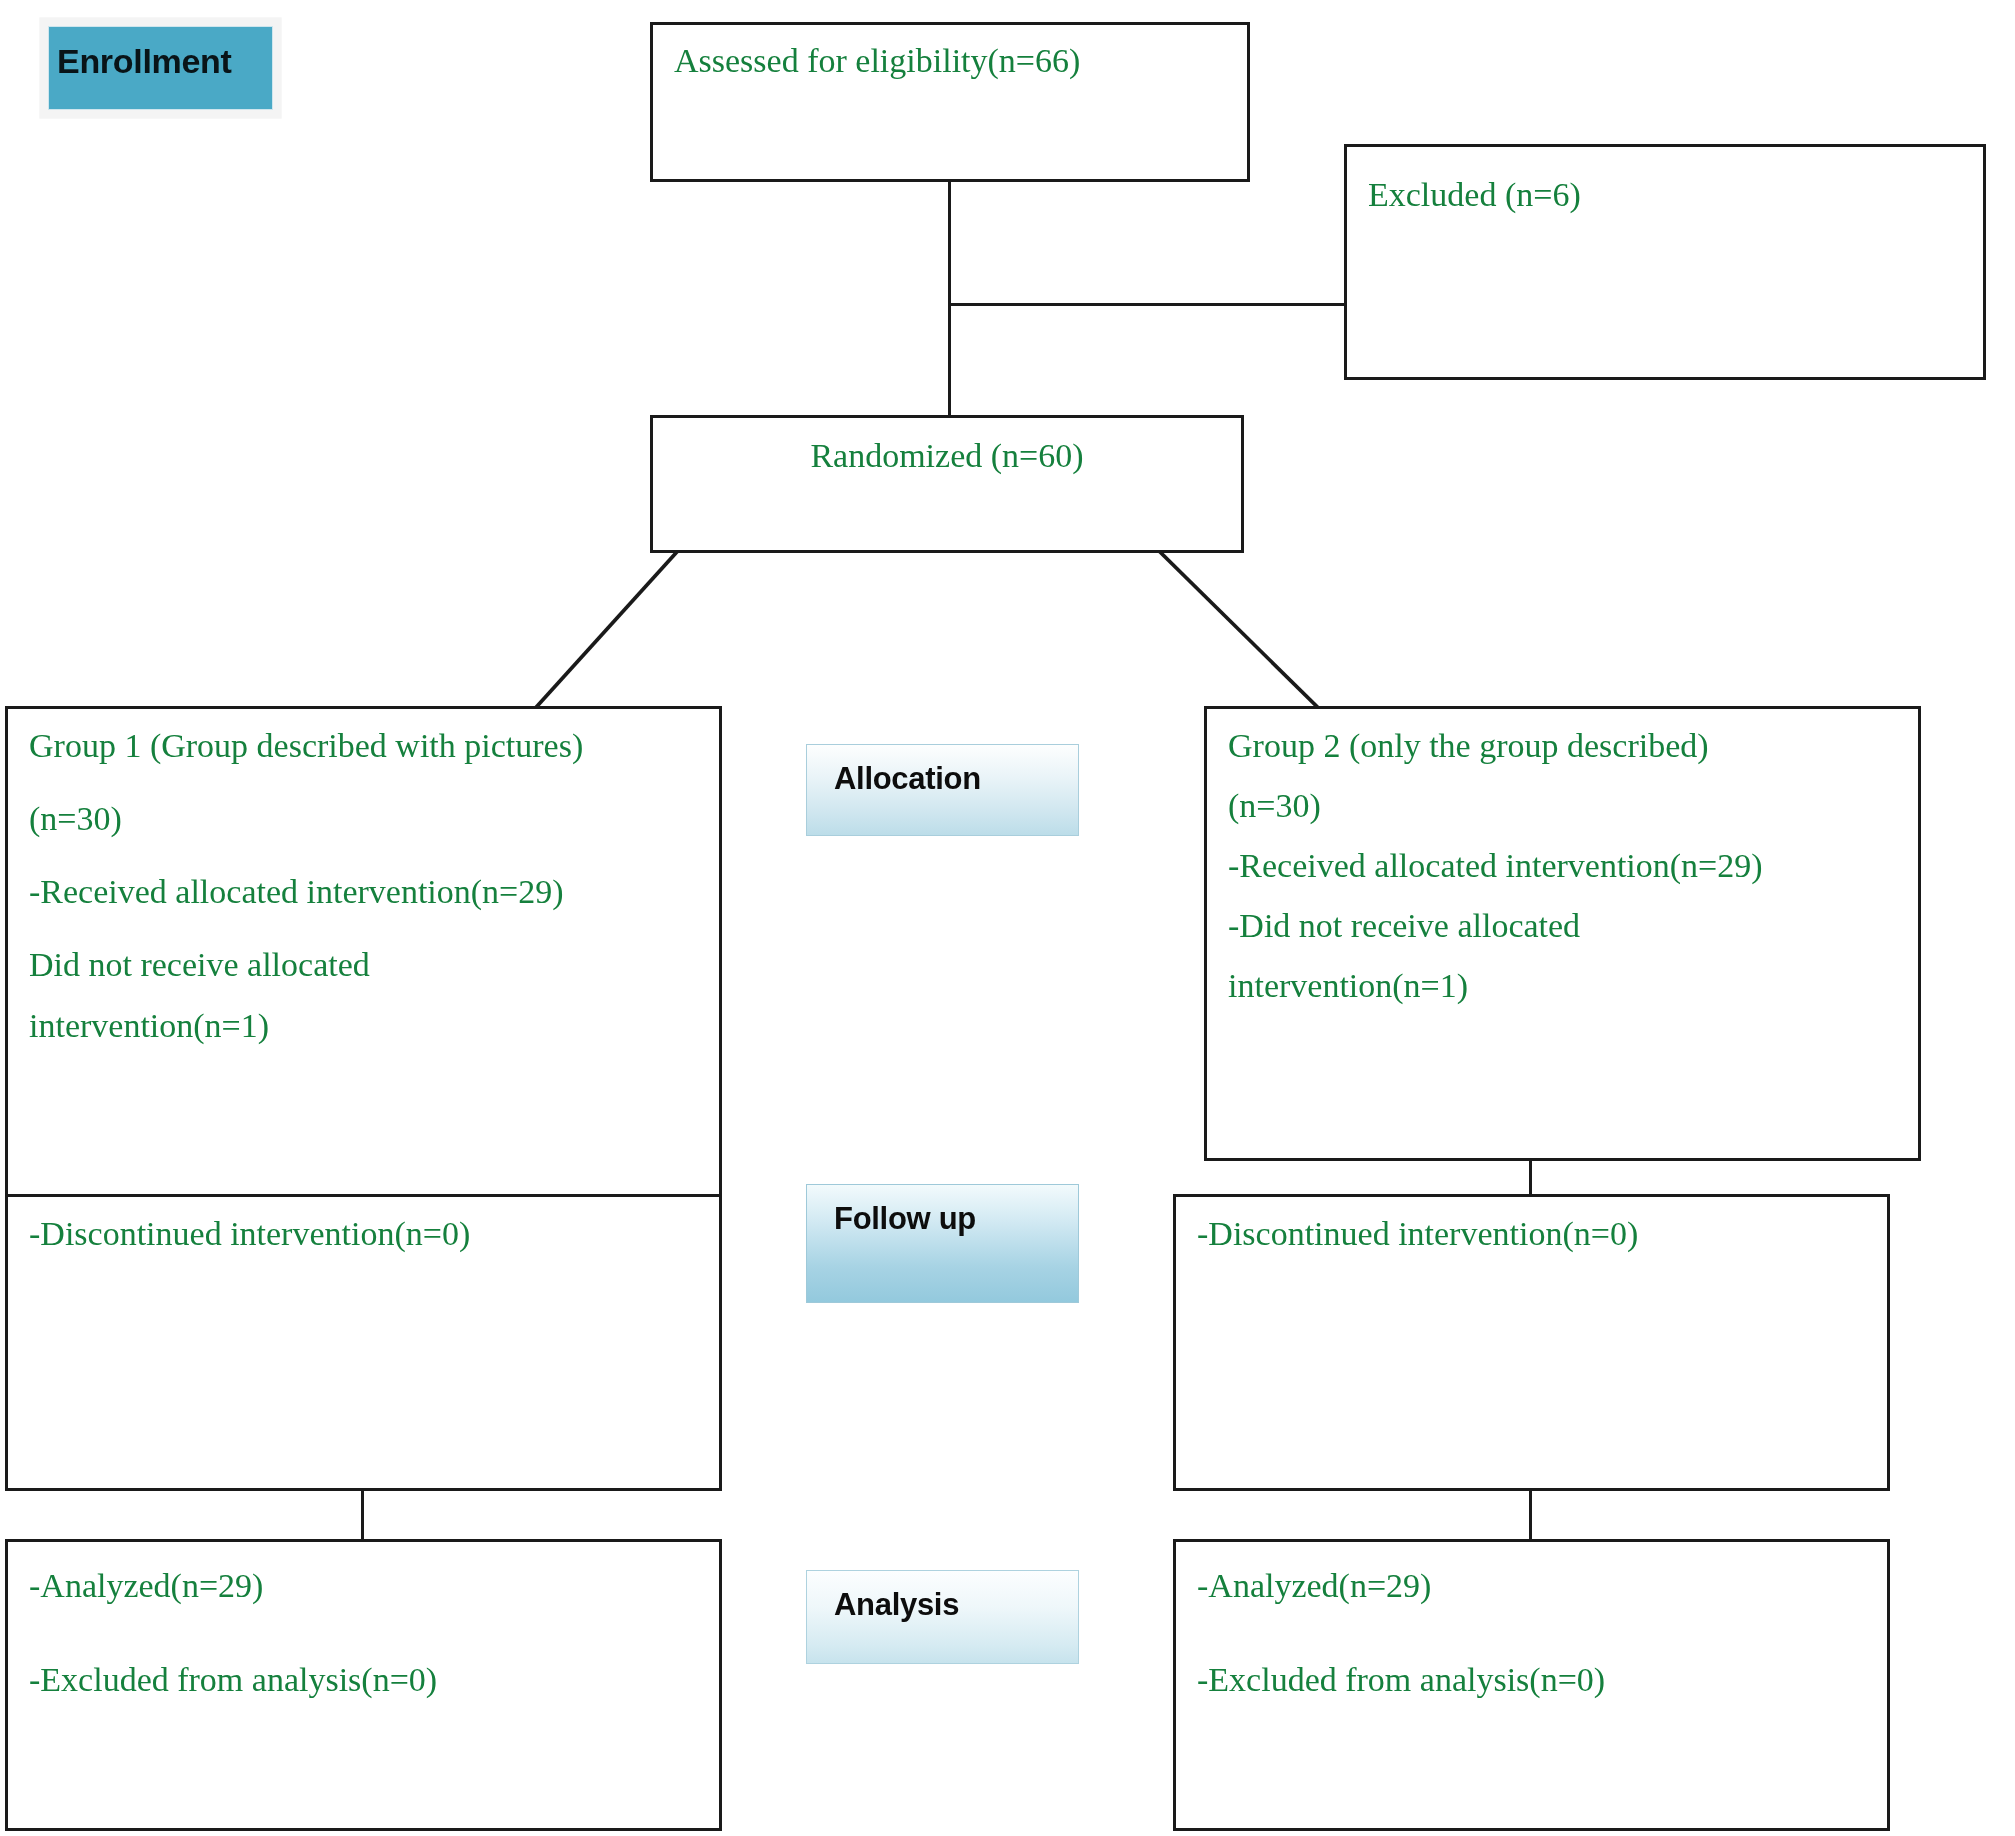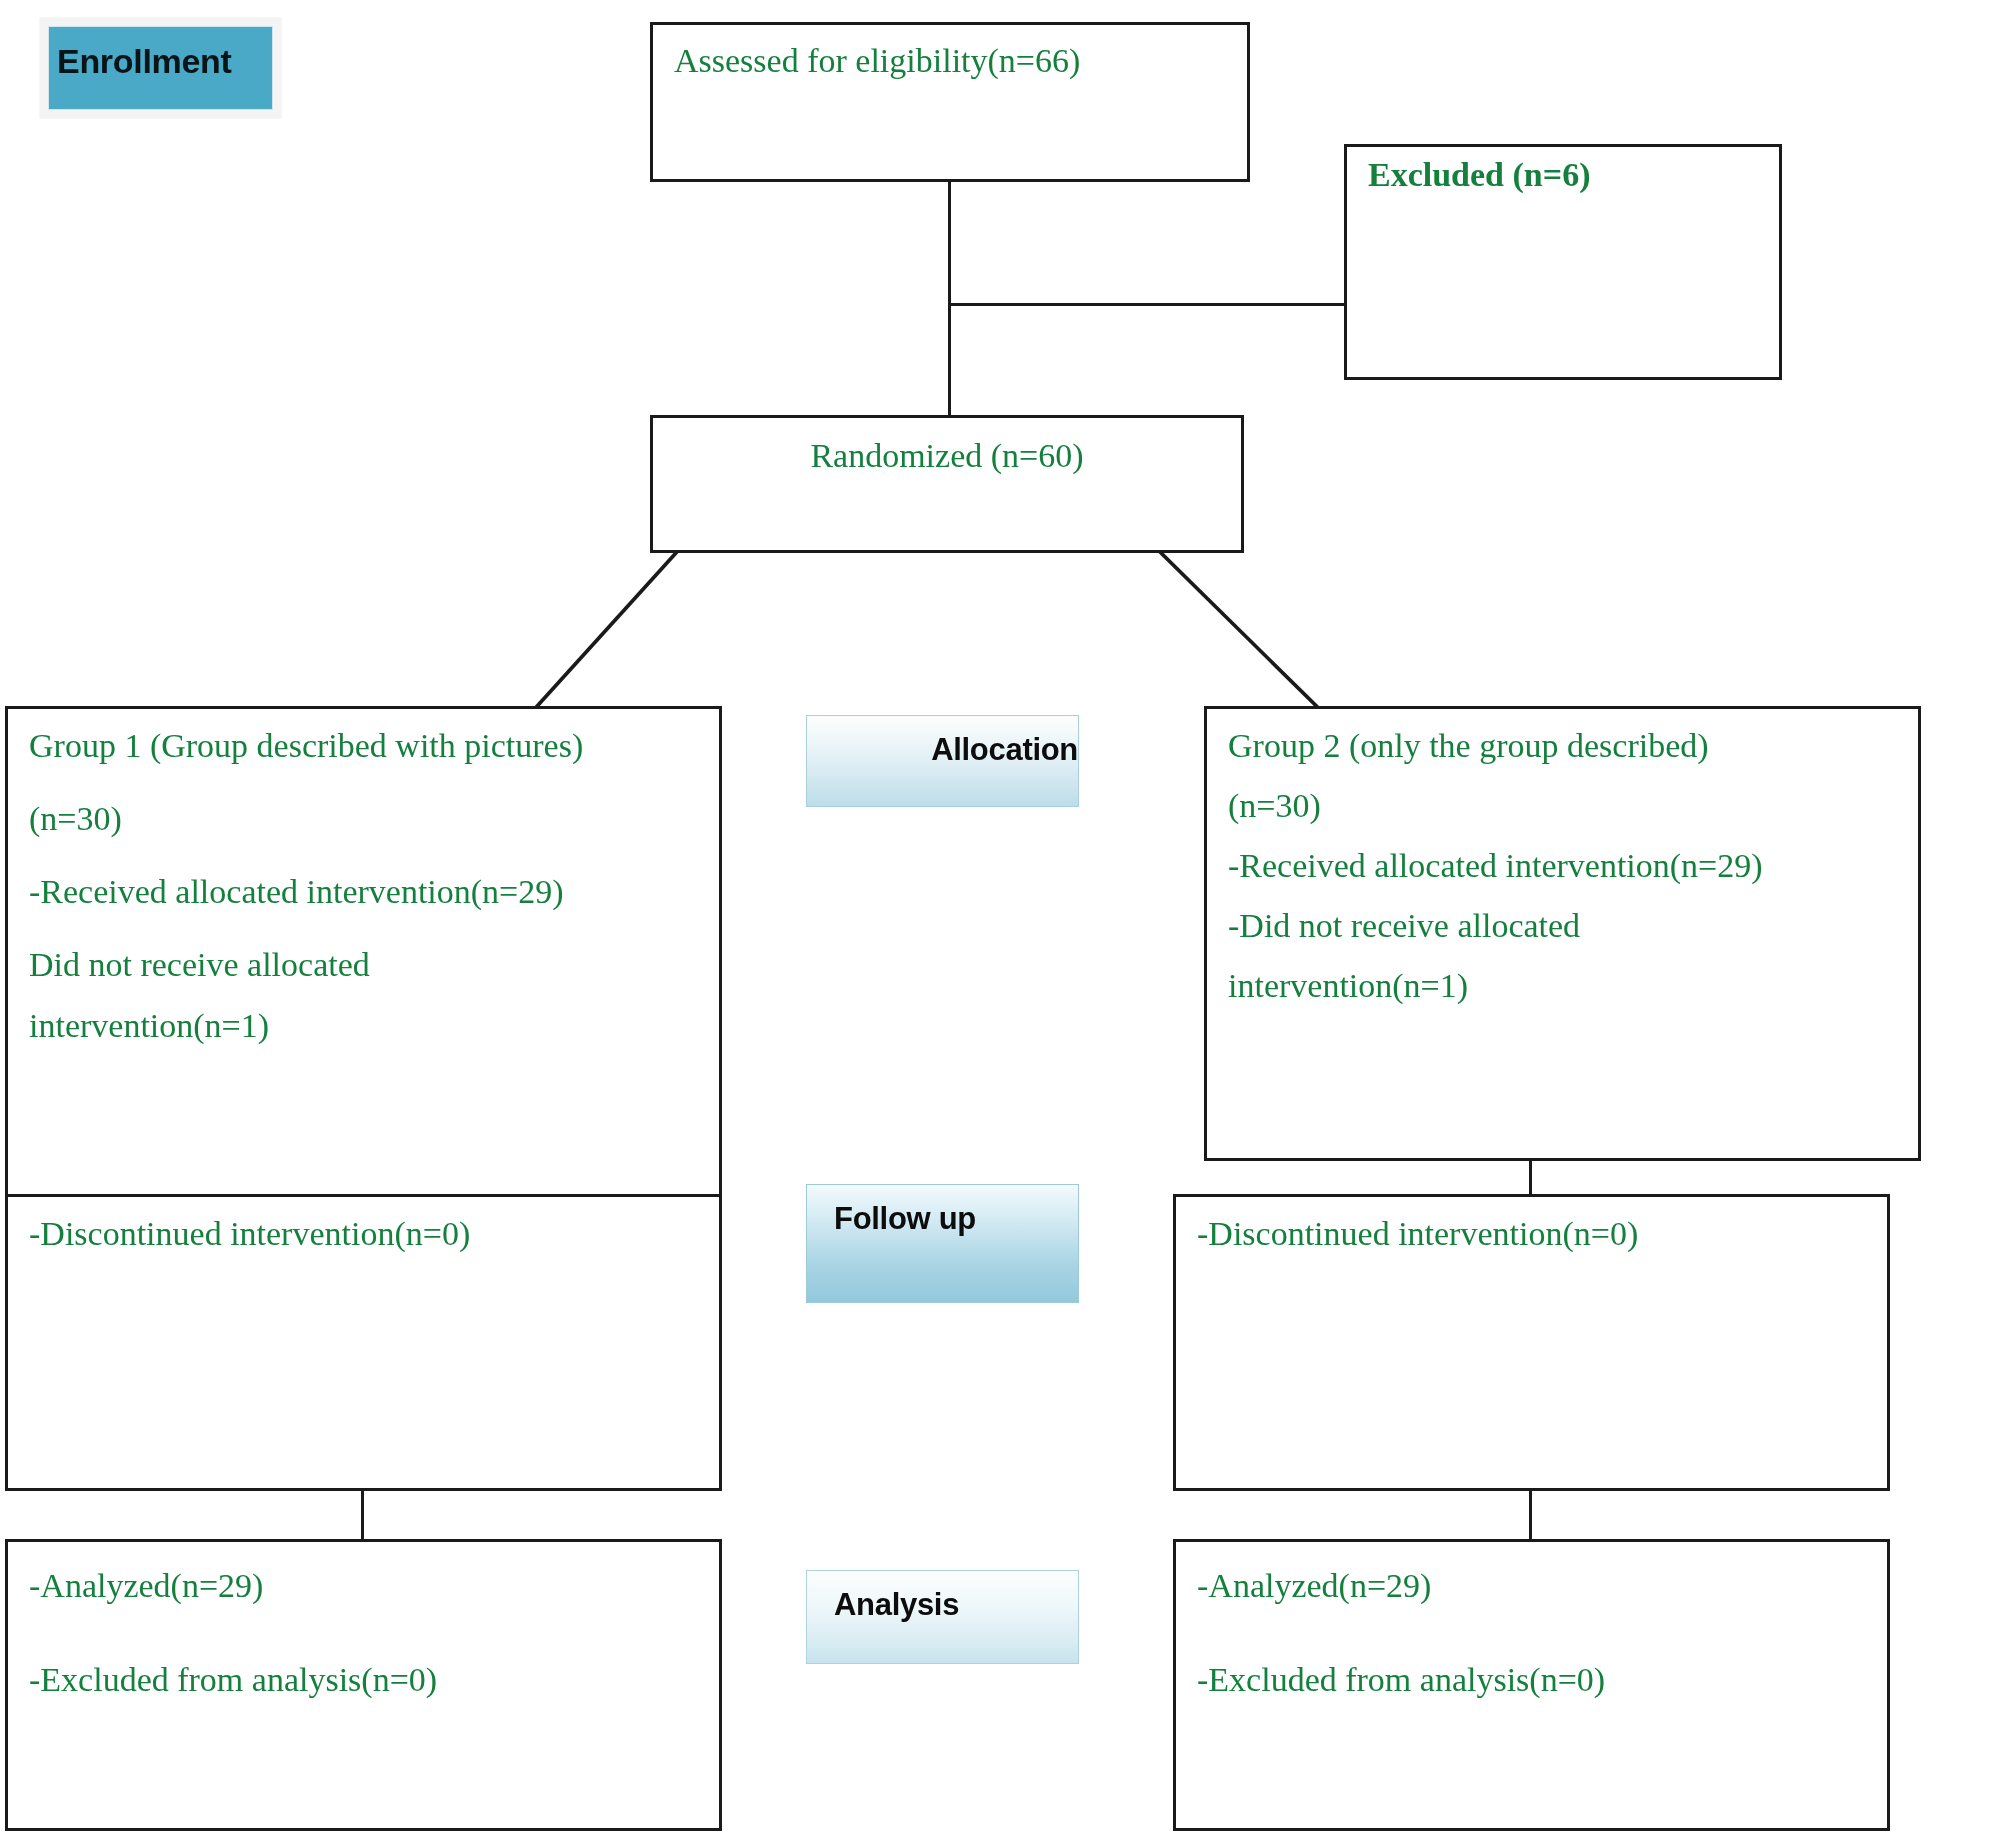--- a/index.html
+++ b/index.html
@@ -103,21 +103,21 @@
 </style>
 </head>
 <body>
 
 <div id="canvas">
 
   <div class="abs stagebox stage-enrollment" style="left:48px; top:26px; width:225px; height:84px;">
     <span>Enrollment</span>
   </div>
 
-  <div class="abs stagebox stage-allocation" style="left:806px; top:715px; width:273px; height:92px;justify-content:flex-end;">
+  <div class="abs stagebox stage-allocation" style="left:806px; top:744px; width:273px; height:92px;">
     <span>Allocation</span>
   </div>
 
   <div class="abs stagebox stage-followup" style="left:806px; top:1184px; width:273px; height:119px;">
     <span>Follow up</span>
   </div>
 
   <div class="abs stagebox stage-analysis" style="left:806px; top:1570px; width:273px; height:94px;">
     <span>Analysis</span>
   </div>
@@ -138,21 +138,21 @@
   <div class="abs vline" style="left:1529px; top:1159px; width:3.1px; height:37px;"></div>
 
   <div class="abs vline" style="left:361px; top:1491px; width:3.1px; height:50px;"></div>
 
   <div class="abs vline" style="left:1529px; top:1491px; width:3.1px; height:50px;"></div>
 
   <div class="abs flowbox lead-none" style="left:650px; top:22.4px; width:600px; height:160px;">
     <span class="ln">Assessed for eligibility(n=66)</span>
   </div>
 
-  <div class="abs flowbox lead-none" style="left:1344px; top:144px; width:438px; height:236px; padding-top:11px;font-weight:bold;">
+  <div class="abs flowbox lead-none" style="left:1344px; top:144px; width:642px; height:236px; padding-top:31px;">
     <span class="ln">Excluded (n=6)</span>
   </div>
 
   <div class="abs flowbox centered lead-none" style="left:650px; top:415px; width:594px; height:138px; padding-top:21px;">
     <span class="ln" style="display:inline-block;">Randomized (n=60)</span>
   </div>
 
   <div class="abs flowbox lead-wide" style="left:5px; top:706px; width:717px; height:581px; padding-top:20px;">
     <span class="ln">Group 1 (Group described with pictures)</span>
     <span class="ln">(n=30)</span>

